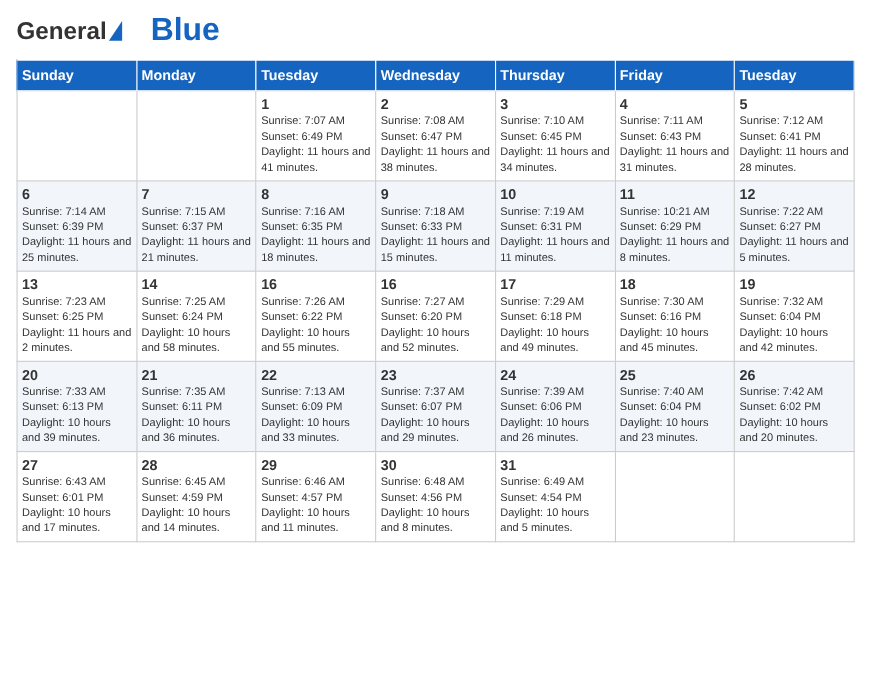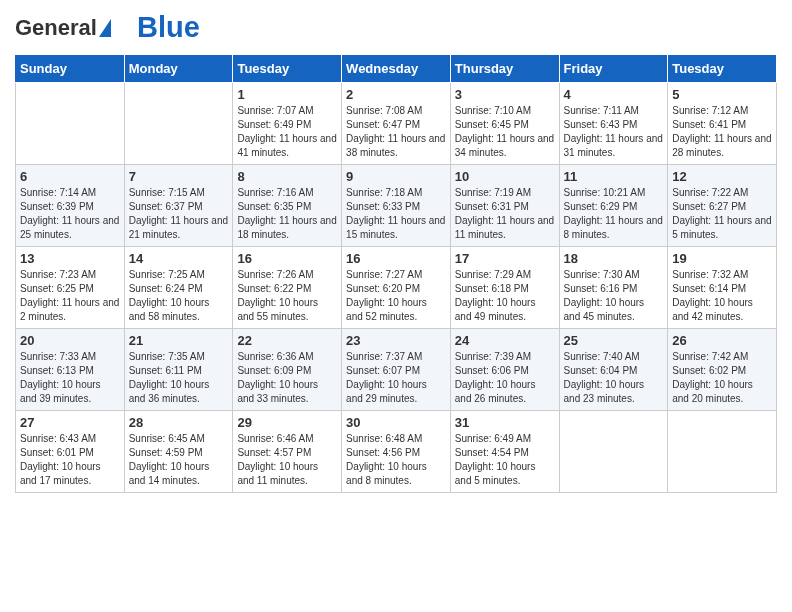--- a/index.html
+++ b/index.html
@@ -234,40 +234,40 @@
         </td>
         <td>
           <span class="day-num">18</span>
           <div class="day-info">Sunrise: 7:30 AM
 Sunset: 6:16 PM
 Daylight: 10 hours and 45 minutes.</div>
         </td>
         <td>
           <span class="day-num">19</span>
           <div class="day-info">Sunrise: 7:32 AM
-Sunset: 6:14 PM
+Sunset: 6:04 PM
 Daylight: 10 hours and 42 minutes.</div>
         </td>
       </tr>
       <tr>
         <td>
           <span class="day-num">20</span>
           <div class="day-info">Sunrise: 7:33 AM
 Sunset: 6:13 PM
 Daylight: 10 hours and 39 minutes.</div>
         </td>
         <td>
           <span class="day-num">21</span>
           <div class="day-info">Sunrise: 7:35 AM
 Sunset: 6:11 PM
 Daylight: 10 hours and 36 minutes.</div>
         </td>
         <td>
           <span class="day-num">22</span>
-          <div class="day-info">Sunrise: 6:36 AM
+          <div class="day-info">Sunrise: 7:13 AM
 Sunset: 6:09 PM
 Daylight: 10 hours and 33 minutes.</div>
         </td>
         <td>
           <span class="day-num">23</span>
           <div class="day-info">Sunrise: 7:37 AM
 Sunset: 6:07 PM
 Daylight: 10 hours and 29 minutes.</div>
         </td>
         <td>

